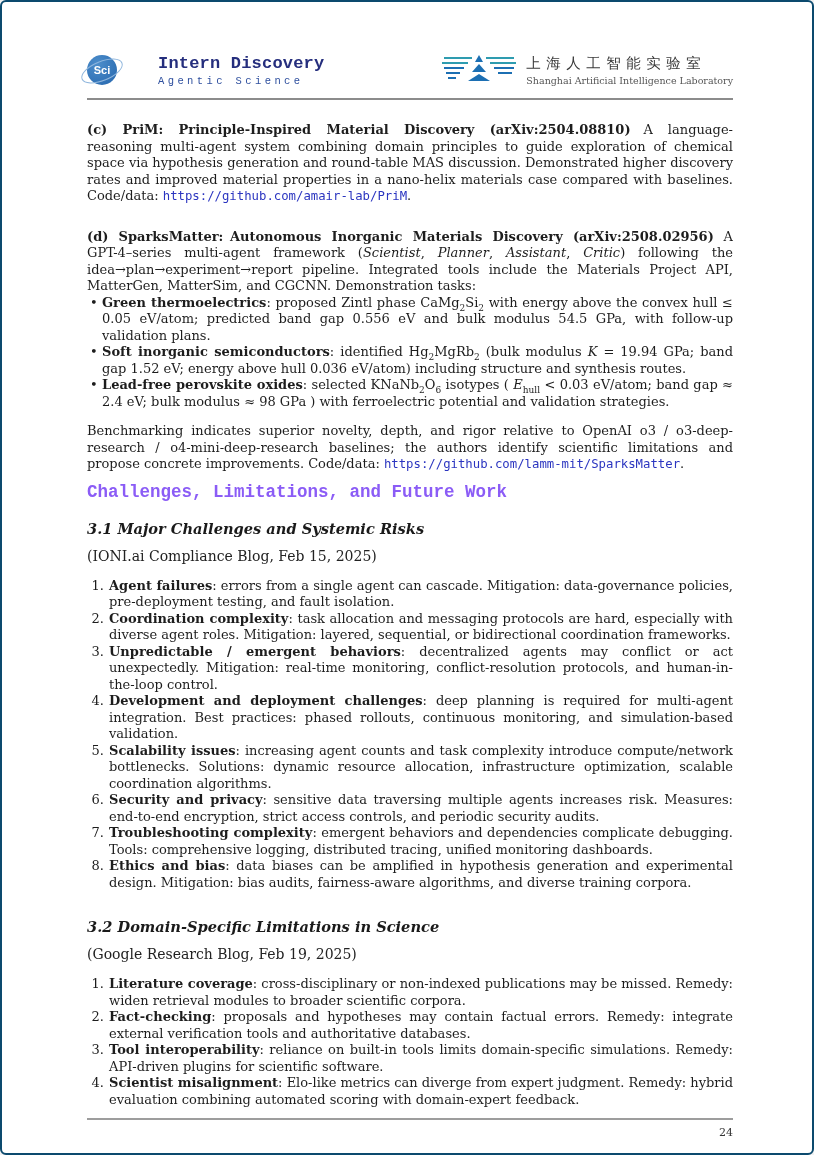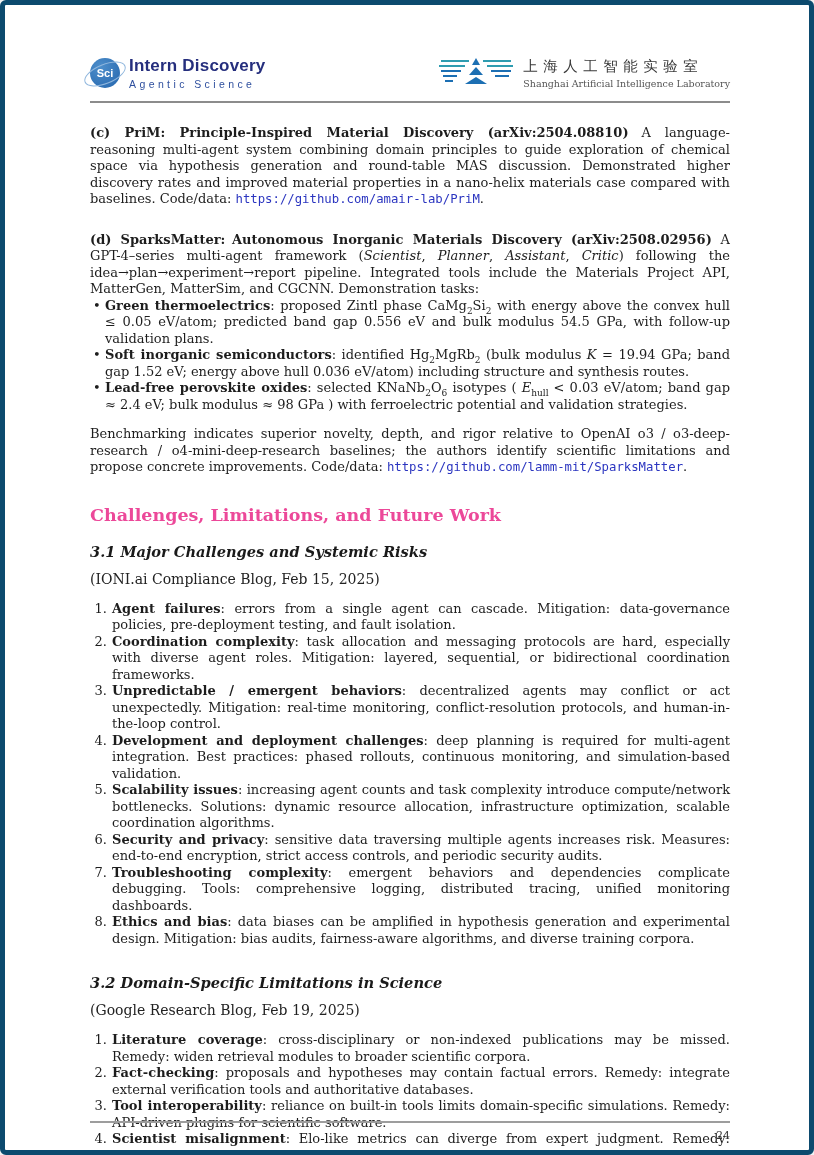--- a/index.html
+++ b/index.html
@@ -2,21 +2,21 @@
 <html><head>
 <meta charset="utf-8">
 <style>
   * { margin: 0; padding: 0; box-sizing: border-box; }
   html, body { background: #f2f2f2; }
   .page {
     width: 814px; height: 1155px;
     background: #ffffff;
     position: relative;
     margin: 0 auto;
-    border: 5px solid #0c4a6e;
+    border: 2px solid #0c4a6e;
     border-radius: 6px;
     padding: 44px 79px 0 85px;
     font-family: "DejaVu Serif", "Liberation Serif", serif;
     color: #1d1d1d;
     overflow: hidden;
   }
 
   
   .hdr { display: flex; justify-content: space-between; align-items: center; height: 48px; }
   .logo-left { display: flex; align-items: center; gap: 9px; }
@@ -26,21 +26,21 @@
     color: #fff; font-family: "Liberation Sans", sans-serif;
     font-size: 11px; font-weight: bold;
     display: flex; align-items: center; justify-content: center;
     position: relative; flex: 0 0 auto;
   }
   .sci-badge::after {
     content: ""; position: absolute; left: -7px; top: 6px;
     width: 42px; height: 18px; border: 1.5px solid #8fb6dd;
     border-radius: 50%; transform: rotate(-22deg);
   }
-  .logo-left-text { font-family: Liberation Sans, sans-serif; }
+  .logo-left-text { font-family: Liberation Mono, monospace; margin-left: 32px; }
   .logo-title { font-size: 17px; font-weight: bold; color: #252e7d; letter-spacing: 0.2px; }
   .logo-subtitle { font-size: 10.5px; letter-spacing: 3.4px; color: #2e4f9e; margin-top: 2px; }
   .logo-right { display: flex; align-items: center; gap: 10px; }
   .lab-cn { font-size: 14.5px; letter-spacing: 5.5px; color: #3a3a3a; white-space: nowrap; }
   .lab-en { font-size: 9.5px; color: #555; margin-top: 2px; }
   .hdr-rule { border-bottom: 2px solid #8c8c8c; margin-top: 4px; }
 
   
   main { display: block; }
   .para { font-size: 13px; line-height: 16.5px; text-align: justify; }
@@ -53,21 +53,21 @@
   sub.seg-sub { font-size: 9px; line-height: 0; }
   .seg-link {
     font-family: "DejaVu Sans Mono", "Liberation Mono", monospace;
     color: #2b35c0; font-size: 12.3px; cursor: pointer;
   }
   ul.bullets { list-style: none; padding-left: 15px; }
   ul.bullets li { position: relative; font-size: 13px; line-height: 16.5px; text-align: justify; }
   ul.bullets li::before { content: "•"; position: absolute; left: -12px; top: 0; }
   h1.sec-title {
     font-size: 17.5px; line-height: 22px; font-weight: bold;
-    color: #ec4899; margin-top: 28px;
+    color: #8b5cf6; margin-top: 8px; font-family: Liberation Mono, monospace;
   }
   h2.sub-title { font-size: 14.6px; line-height: 19px; font-weight: bold; color: #1a1a1a; margin-top: 16px; font-style: italic; }
   h2.sub-title-2 { margin-top: 26px; }
   .source { font-size: 14px; line-height: 16px; margin-top: 10px; color: #222; }
   ol.numlist { margin-top: 14px; padding-left: 21px; }
   ol.numlist li { font-size: 13px; line-height: 16.5px; text-align: justify; padding-left: 1px; }
 
   
   .ftr { position: absolute; left: 85px; right: 79px; top: 1116px; }
   .ftr-rule { border-top: 2px solid #9d9d9d; }

